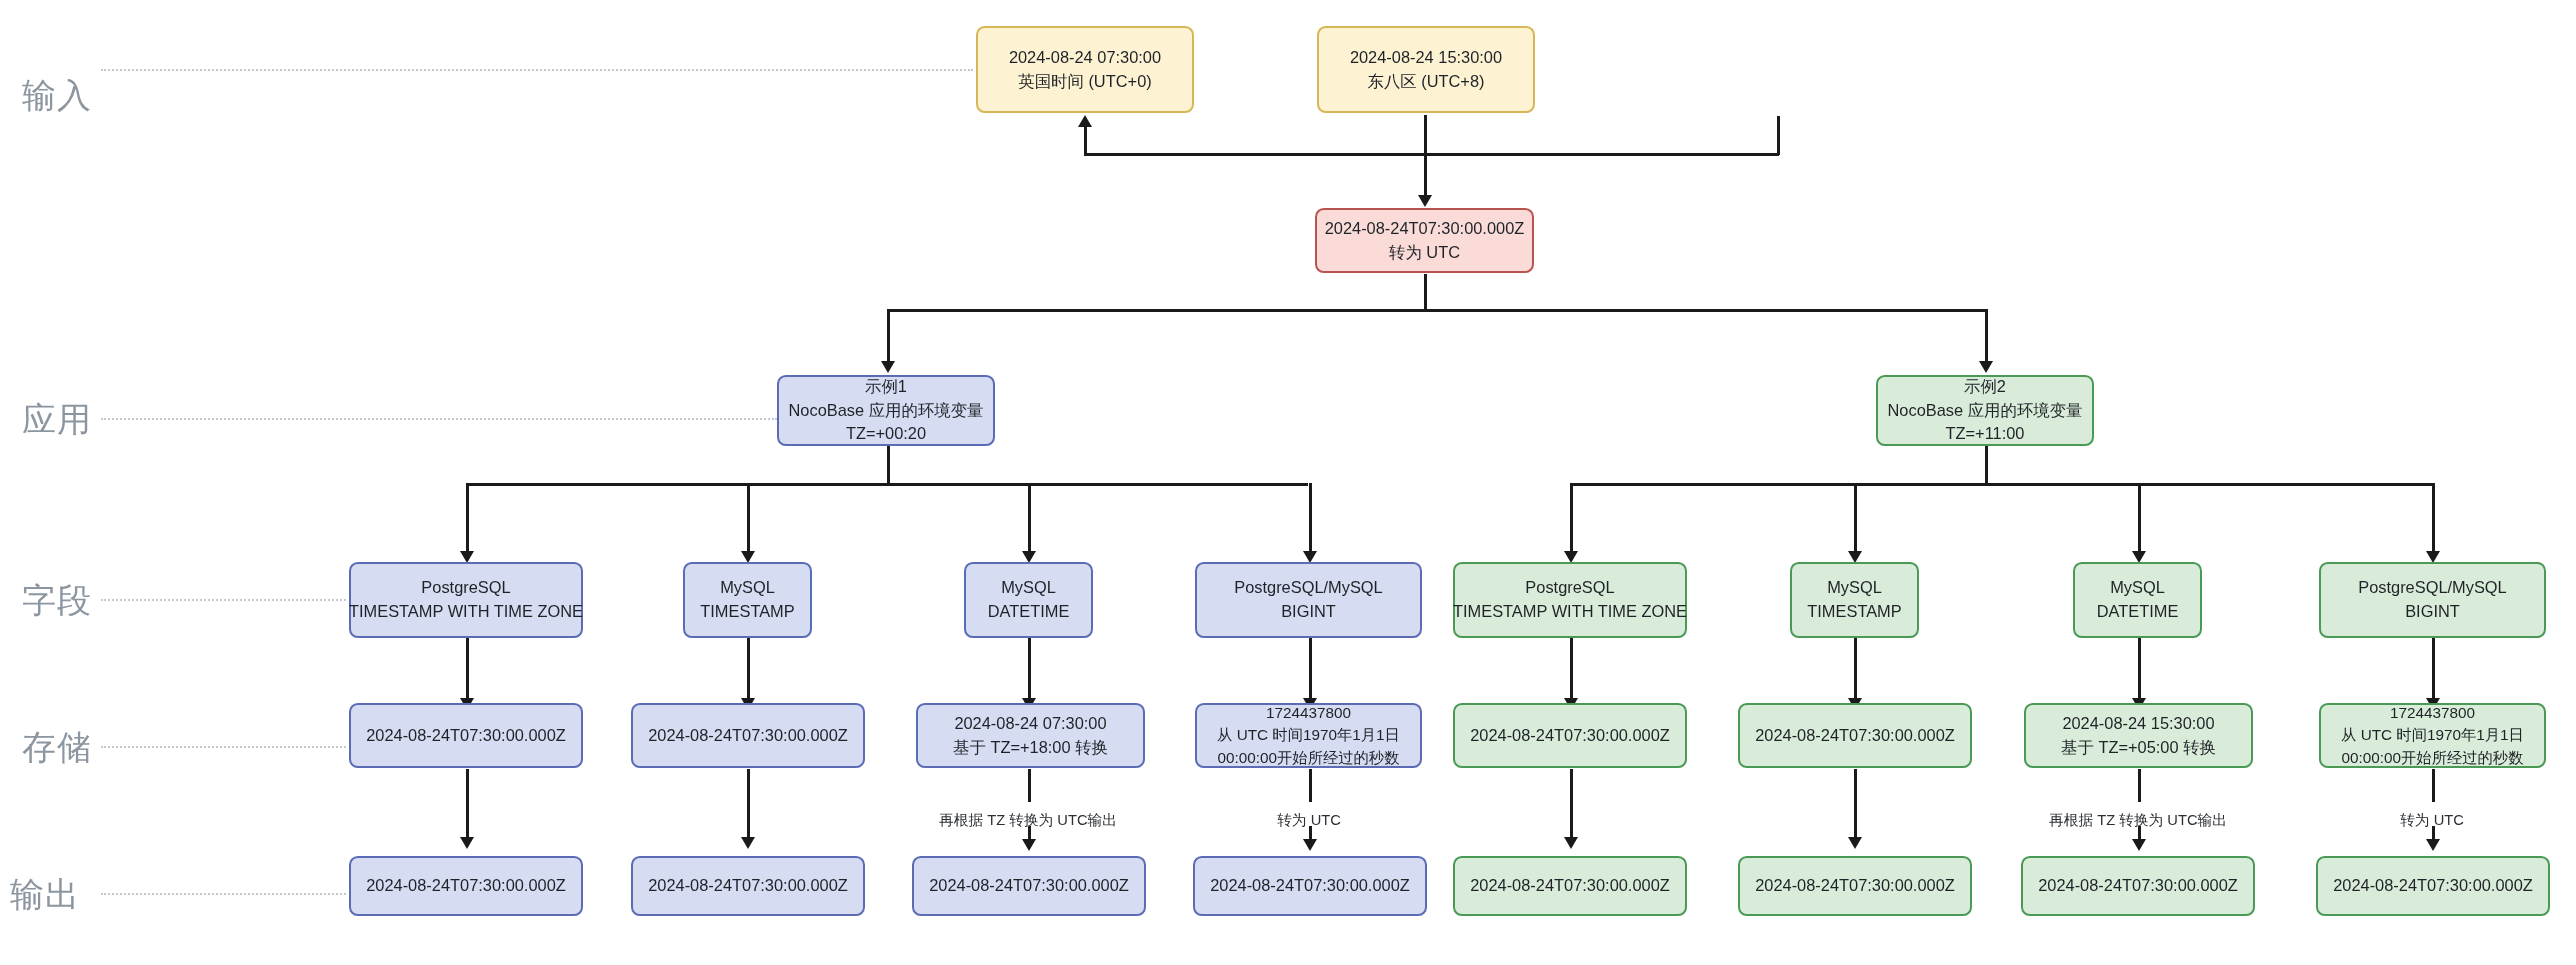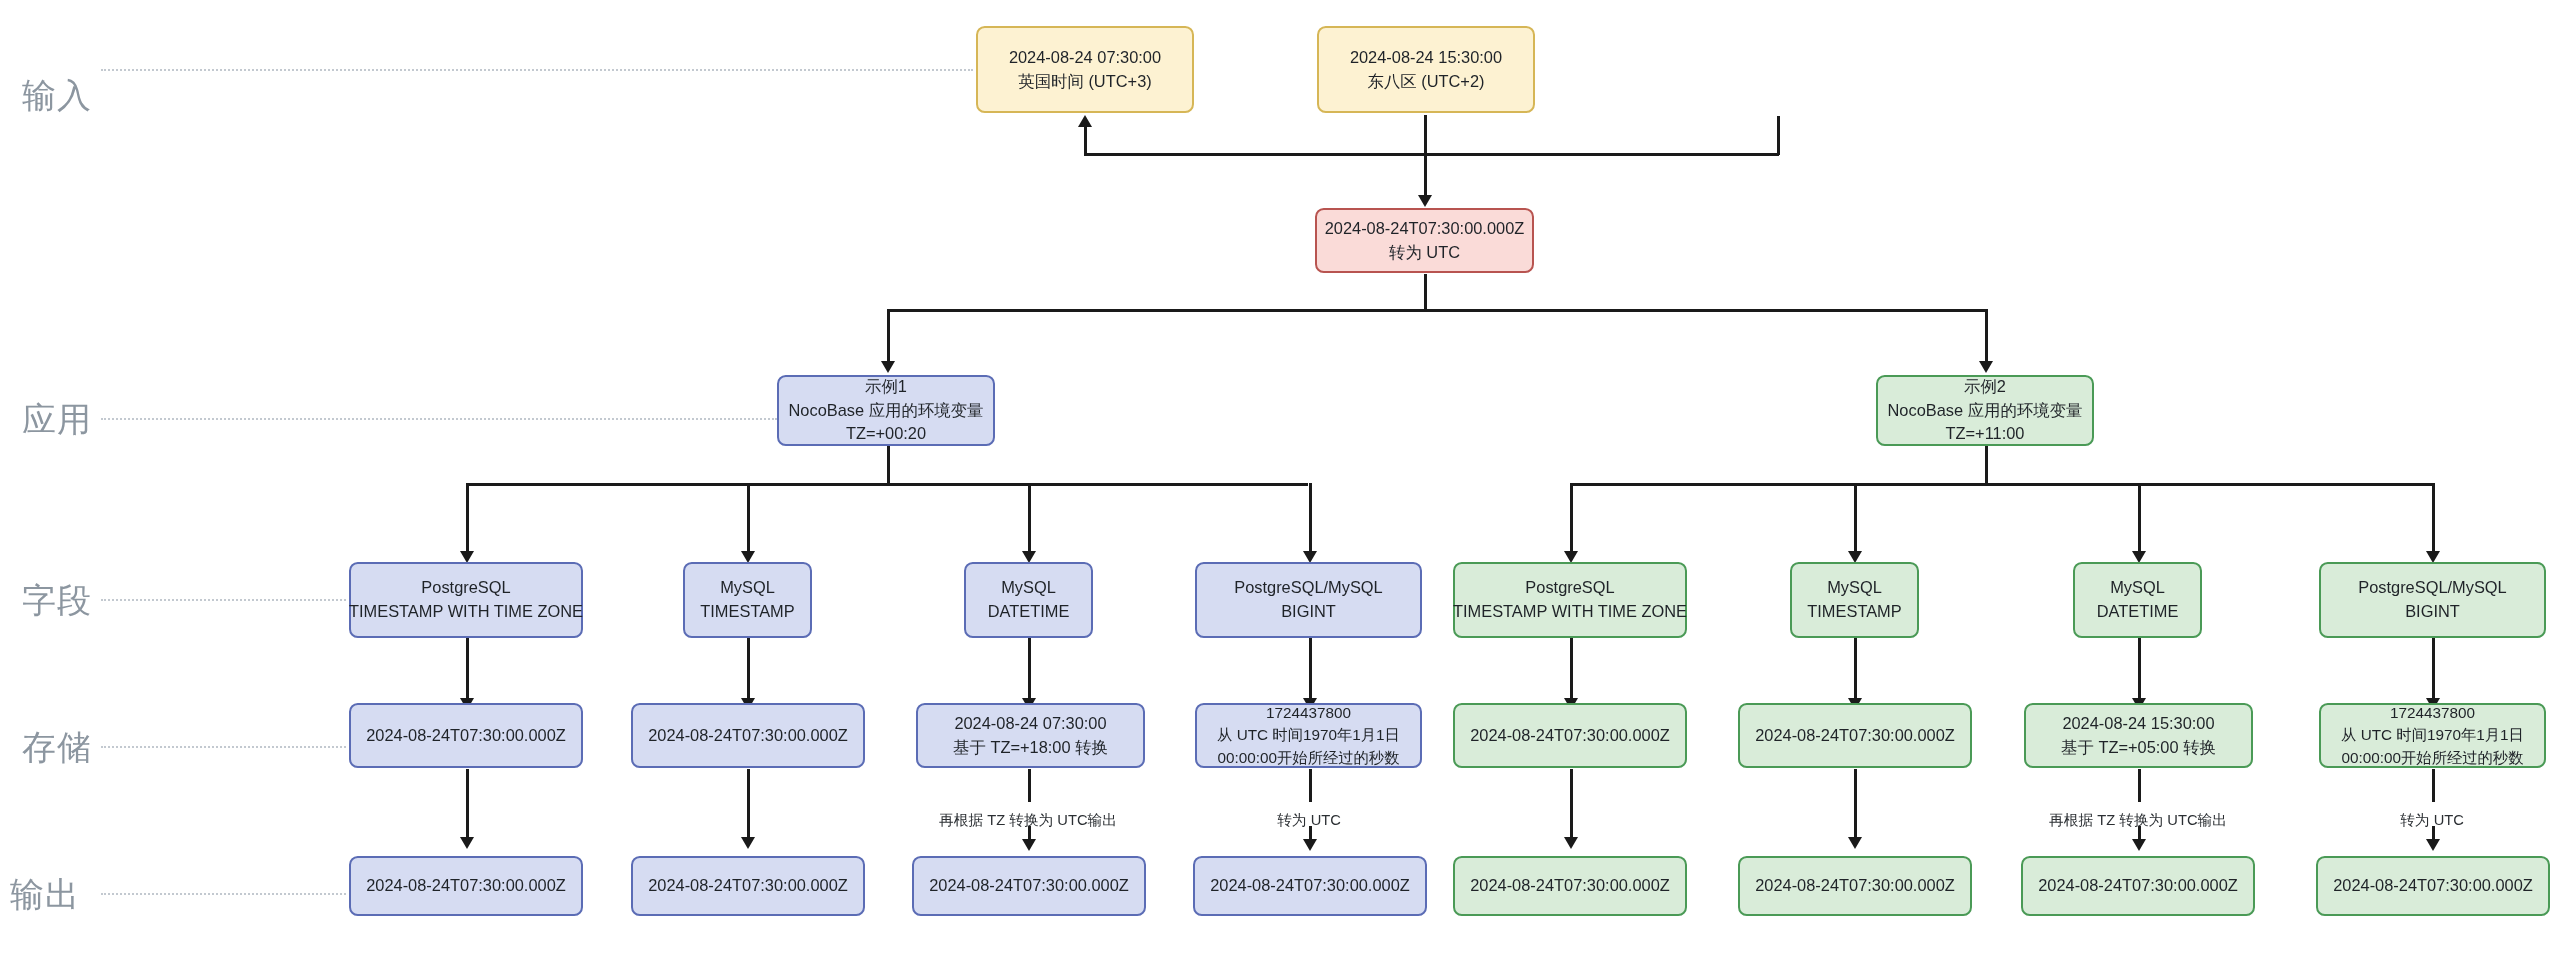--- a/index.html
+++ b/index.html
@@ -96,26 +96,26 @@
   <div class="lane-rule" style="left:101px; top:600px; width:245px;"></div>
 
   <div class="lane-label" style="left:22px; top:747px;">存储</div>
   <div class="lane-rule" style="left:101px; top:747px; width:245px;"></div>
 
   <div class="lane-label" style="left:10px; top:894px;">输出</div>
   <div class="lane-rule" style="left:101px; top:894px; width:245px;"></div>
 
   <div class="node n-yellow" style="left:976px; top:26px; width:218px; height:87px;">
     <span class="ln">2024-08-24 07:30:00</span>
-    <span class="ln">英国时间 (UTC+3)</span>
+    <span class="ln">英国时间 (UTC+0)</span>
   </div>
 
   <div class="node n-yellow" style="left:1317px; top:26px; width:218px; height:87px;">
     <span class="ln">2024-08-24 15:30:00</span>
-    <span class="ln">东八区 (UTC+2)</span>
+    <span class="ln">东八区 (UTC+8)</span>
   </div>
 
 
   <div class="edge v" style="left:1084px; top:127px; height:28px;"></div>
   <div class="arrow up" style="left:1078px; top:115px;"></div>
   <div class="edge h" style="left:1084px; top:153px; width:695px;"></div>
   <div class="edge v" style="left:1777px; top:116px; height:39px;"></div>
   <div class="edge v" style="left:1424px; top:115px; height:41px;"></div>
   <div class="edge v" style="left:1424px; top:153px; height:45px;"></div>
   <div class="arrow down" style="left:1418px; top:195px;"></div>

